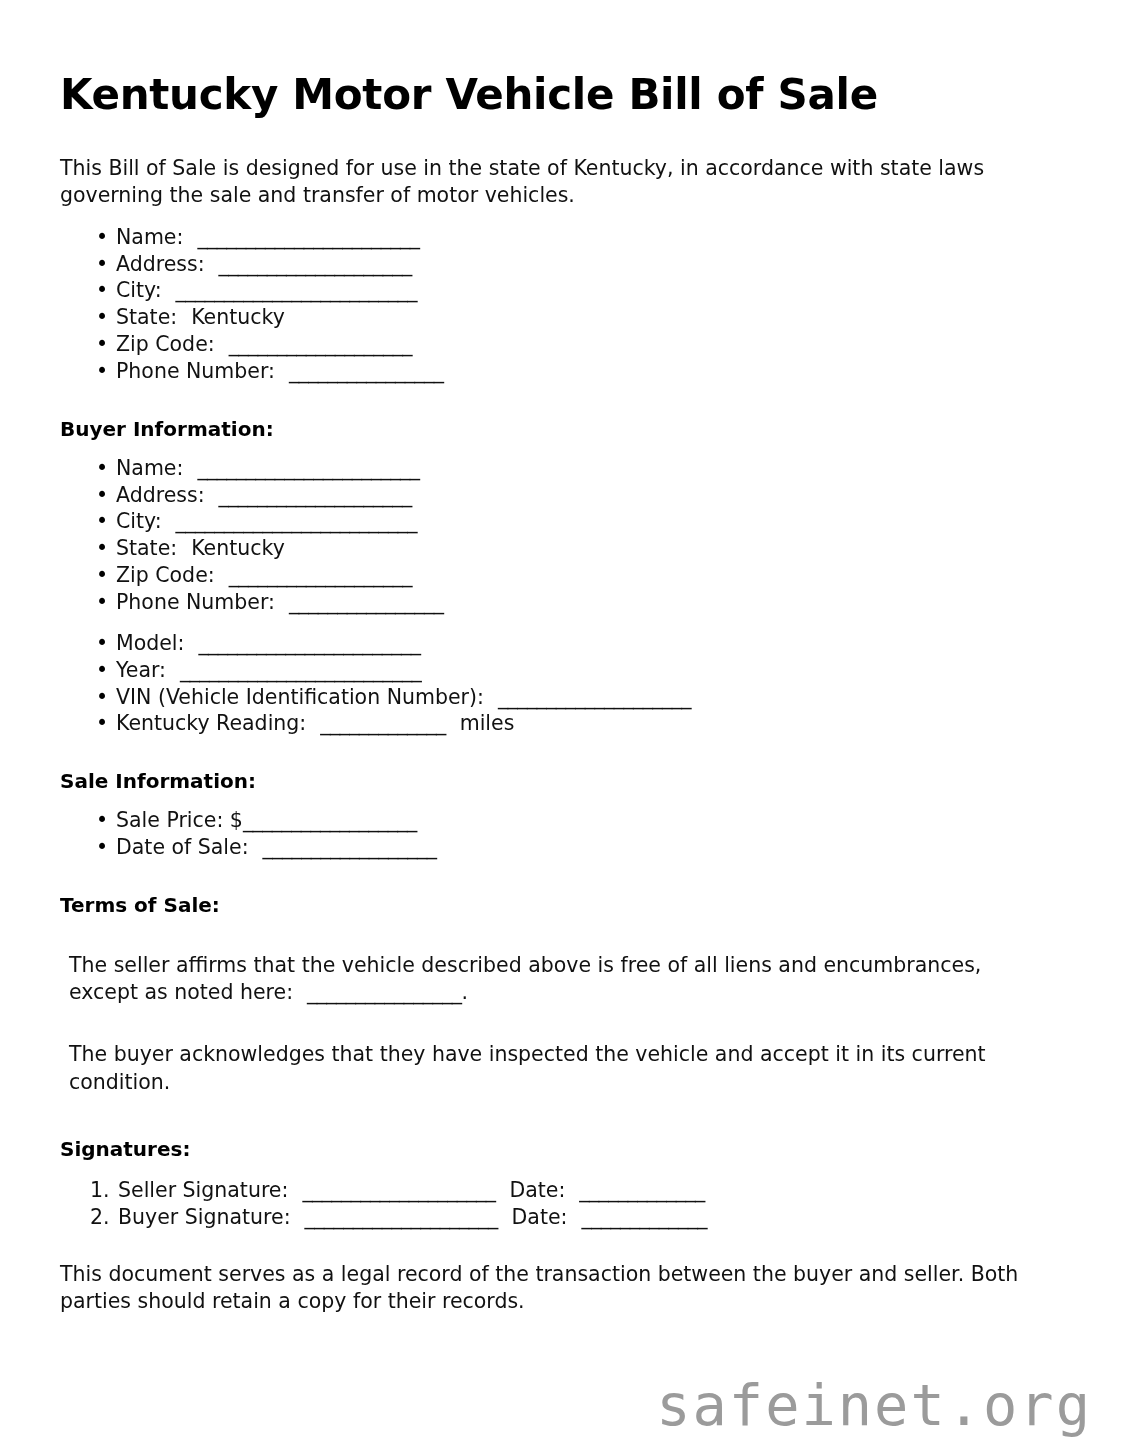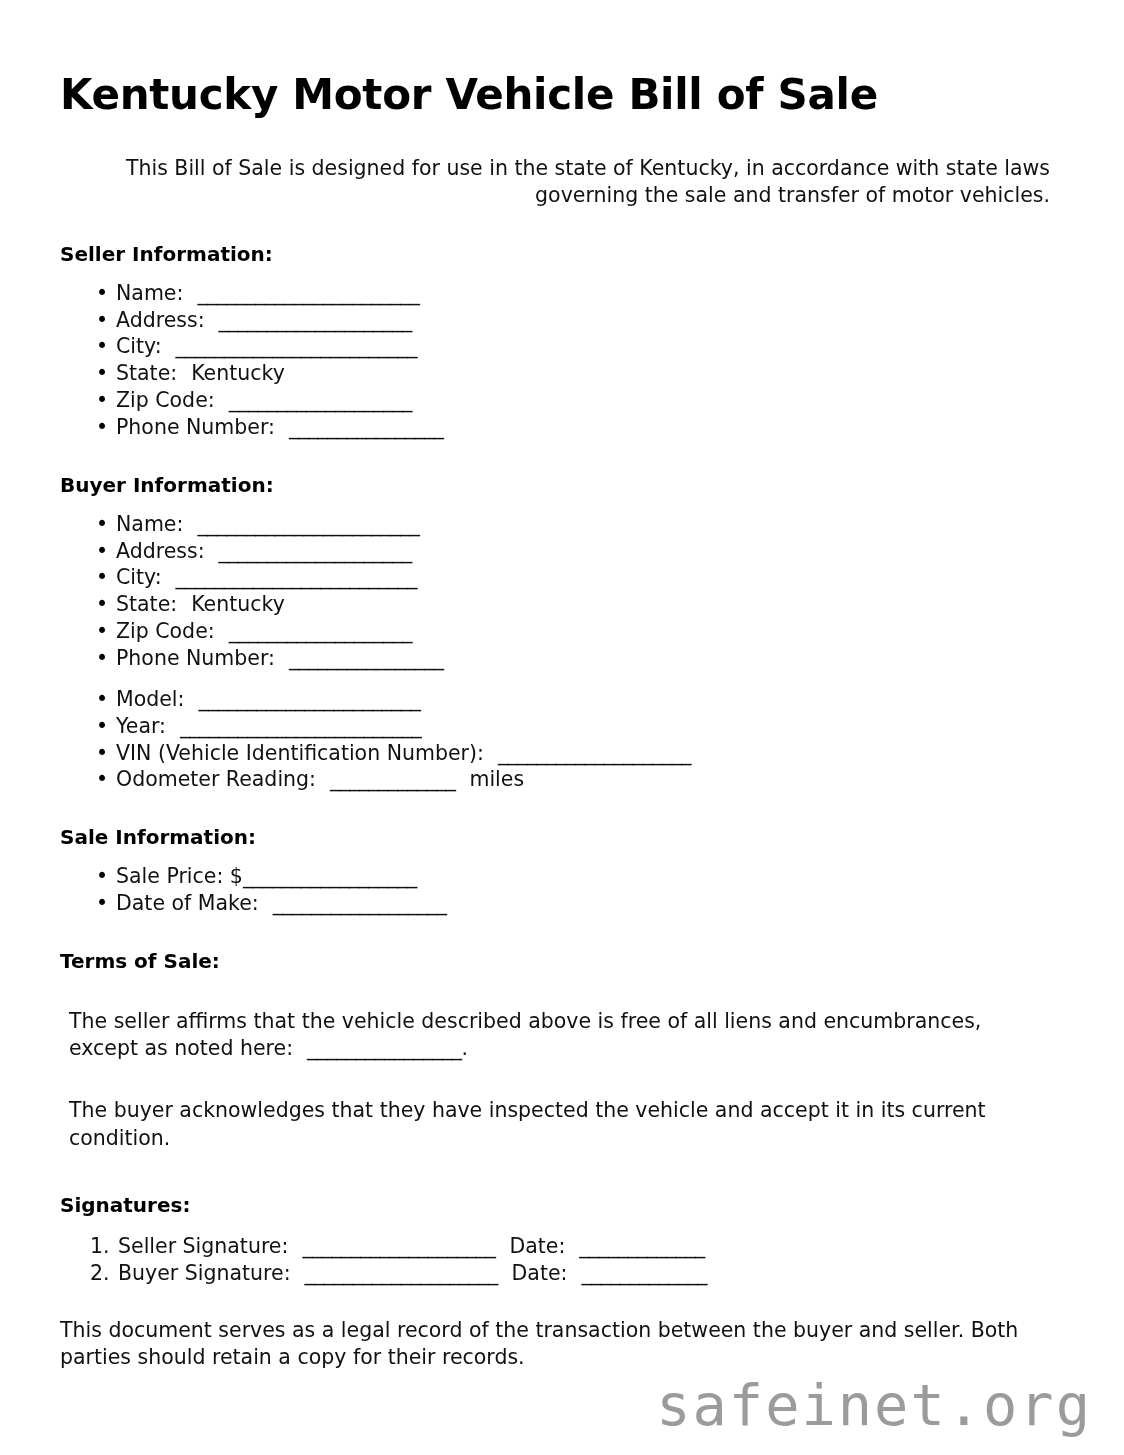--- a/index.html
+++ b/index.html
@@ -33,21 +33,20 @@
     padding-top: 72px;
     color: #000;
   }
   .intro {
     font-size: 20.5px;
     line-height: 1.33;
     margin: 0;
     padding-top: 37px;
     max-width: 990px;
     color: #111;
-    text-align: right;
   }
   .section-heading {
     font-size: 20px;
     font-weight: bold;
     margin: 0;
     padding-top: 32px;
     color: #000;
   }
   ul.field-list {
     list-style: none;
@@ -133,21 +132,20 @@
 </style>
 </head>
 <body>
 
 <div class="page">
 
   <h1 class="doc-title">Kentucky Motor Vehicle Bill of Sale</h1>
 
   <p class="intro">This Bill of Sale is designed for use in the state of Kentucky, in accordance with state laws governing the sale and transfer of motor vehicles.</p>
 
-  <h2 class="section-heading">Seller Information:</h2>
   <ul class="field-list">
     <li><span>Name:</span><span class="gap"></span><span class="blank">_______________________</span></li>
     <li><span>Address:</span><span class="gap"></span><span class="blank">____________________</span></li>
     <li><span>City:</span><span class="gap"></span><span class="blank">_________________________</span></li>
     <li><span>State:</span><span class="gap"></span><span>Kentucky</span></li>
     <li><span>Zip Code:</span><span class="gap"></span><span class="blank">___________________</span></li>
     <li><span>Phone Number:</span><span class="gap"></span><span class="blank">________________</span></li>
   </ul>
 
   <h2 class="section-heading">Buyer Information:</h2>
@@ -157,27 +155,27 @@
     <li><span>City:</span><span class="gap"></span><span class="blank">_________________________</span></li>
     <li><span>State:</span><span class="gap"></span><span>Kentucky</span></li>
     <li><span>Zip Code:</span><span class="gap"></span><span class="blank">___________________</span></li>
     <li><span>Phone Number:</span><span class="gap"></span><span class="blank">________________</span></li>
   </ul>
 
   <ul class="field-list">
     <li><span>Model:</span><span class="gap"></span><span class="blank">_______________________</span></li>
     <li><span>Year:</span><span class="gap"></span><span class="blank">_________________________</span></li>
     <li><span>VIN (Vehicle Identification Number):</span><span class="gap"></span><span class="blank">____________________</span></li>
-    <li><span>Odometer Reading:</span><span class="gap"></span><span class="blank">_____________</span><span class="gap"></span><span>miles</span></li>
+    <li><span>Kentucky Reading:</span><span class="gap"></span><span class="blank">_____________</span><span class="gap"></span><span>miles</span></li>
   </ul>
 
   <h2 class="section-heading">Sale Information:</h2>
   <ul class="field-list">
     <li><span>Sale Price: $</span><span class="blank">__________________</span></li>
-    <li><span>Date of Make:</span><span class="gap"></span><span class="blank">__________________</span></li>
+    <li><span>Date of Sale:</span><span class="gap"></span><span class="blank">__________________</span></li>
   </ul>
 
   <h2 class="section-heading">Terms of Sale:</h2>
   <p class="body-para"><span>The seller affirms that the vehicle described above is free of all liens and encumbrances, except as noted here:</span><span class="gap"></span><span class="blank">________________</span><span>.</span></p>
   <p class="body-para">The buyer acknowledges that they have inspected the vehicle and accept it in its current condition.</p>
 
   <h2 class="section-heading">Signatures:</h2>
   <ol class="sig-list">
     <li><span>Seller Signature:</span><span class="gap"></span><span class="blank">____________________</span><span class="gap"></span><span>Date:</span><span class="gap"></span><span class="blank">_____________</span></li>
     <li><span>Buyer Signature:</span><span class="gap"></span><span class="blank">____________________</span><span class="gap"></span><span>Date:</span><span class="gap"></span><span class="blank">_____________</span></li>

